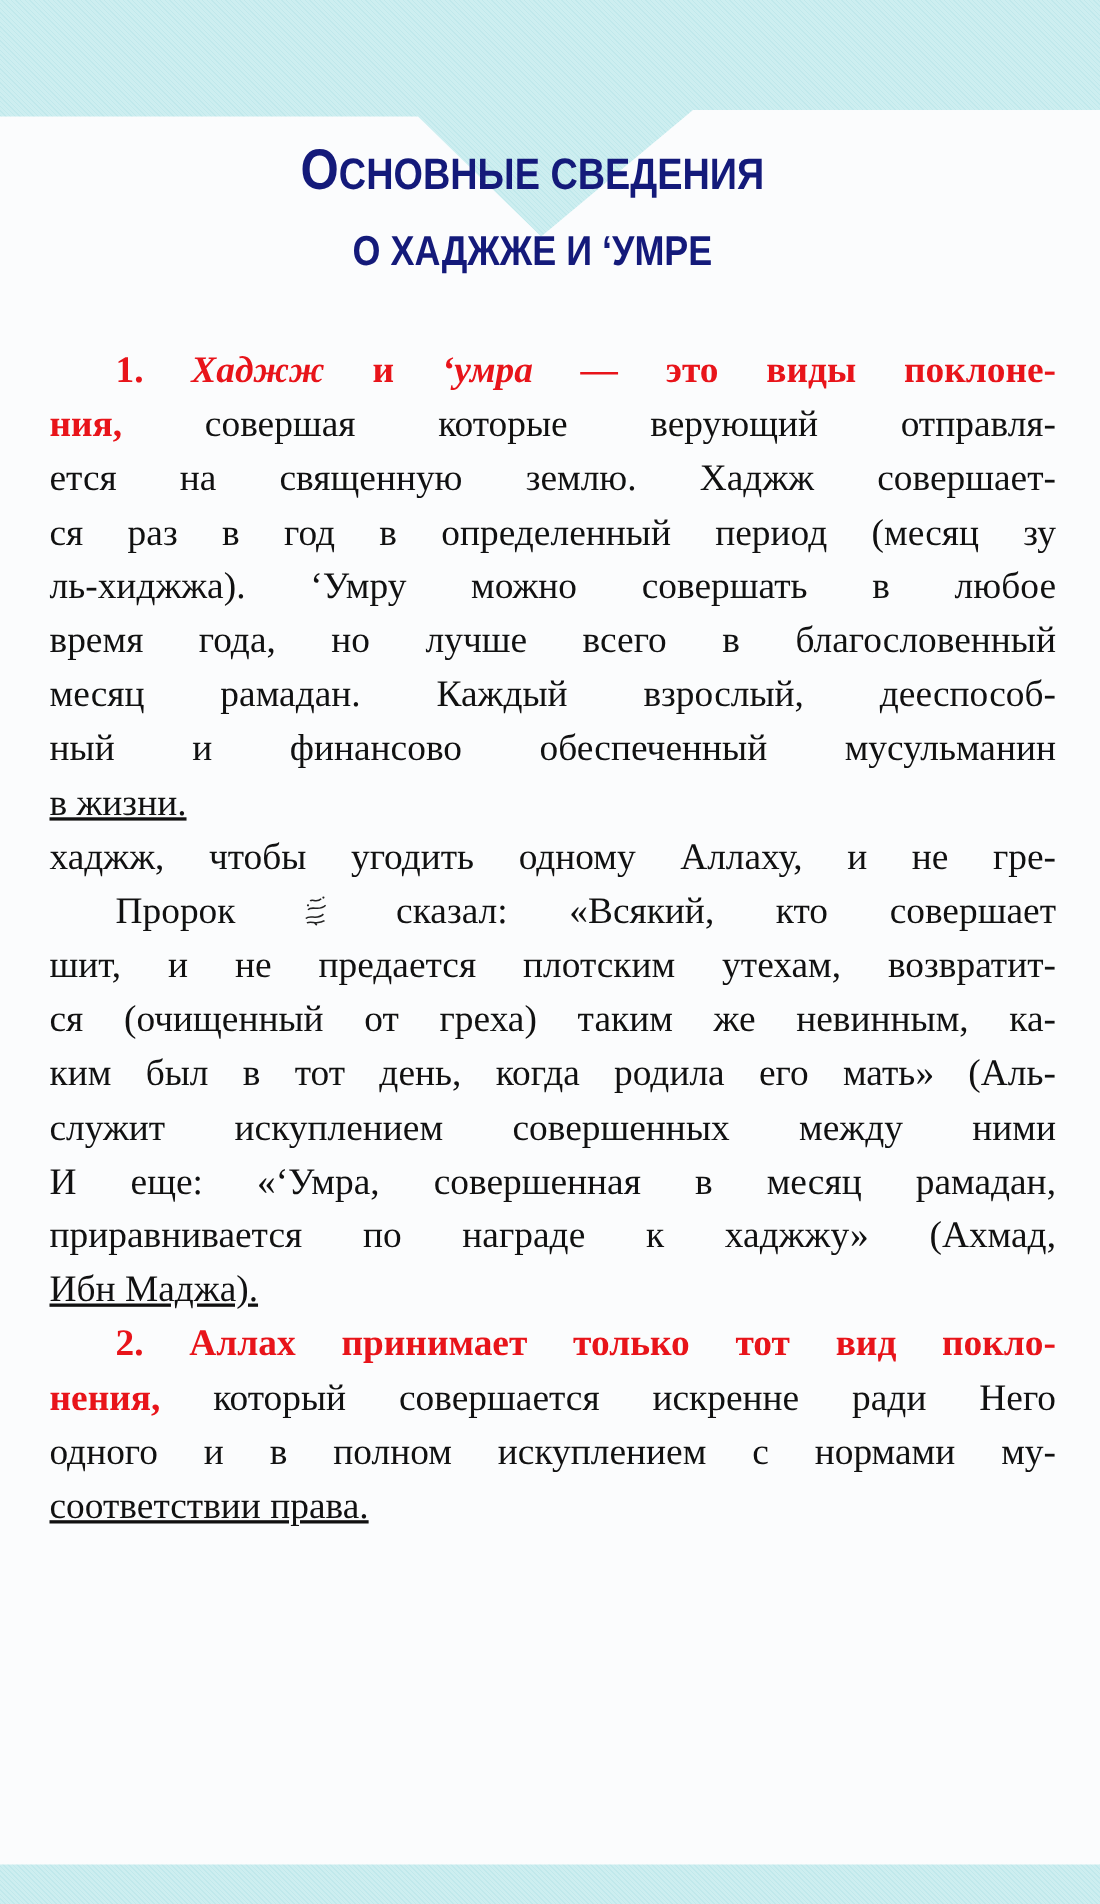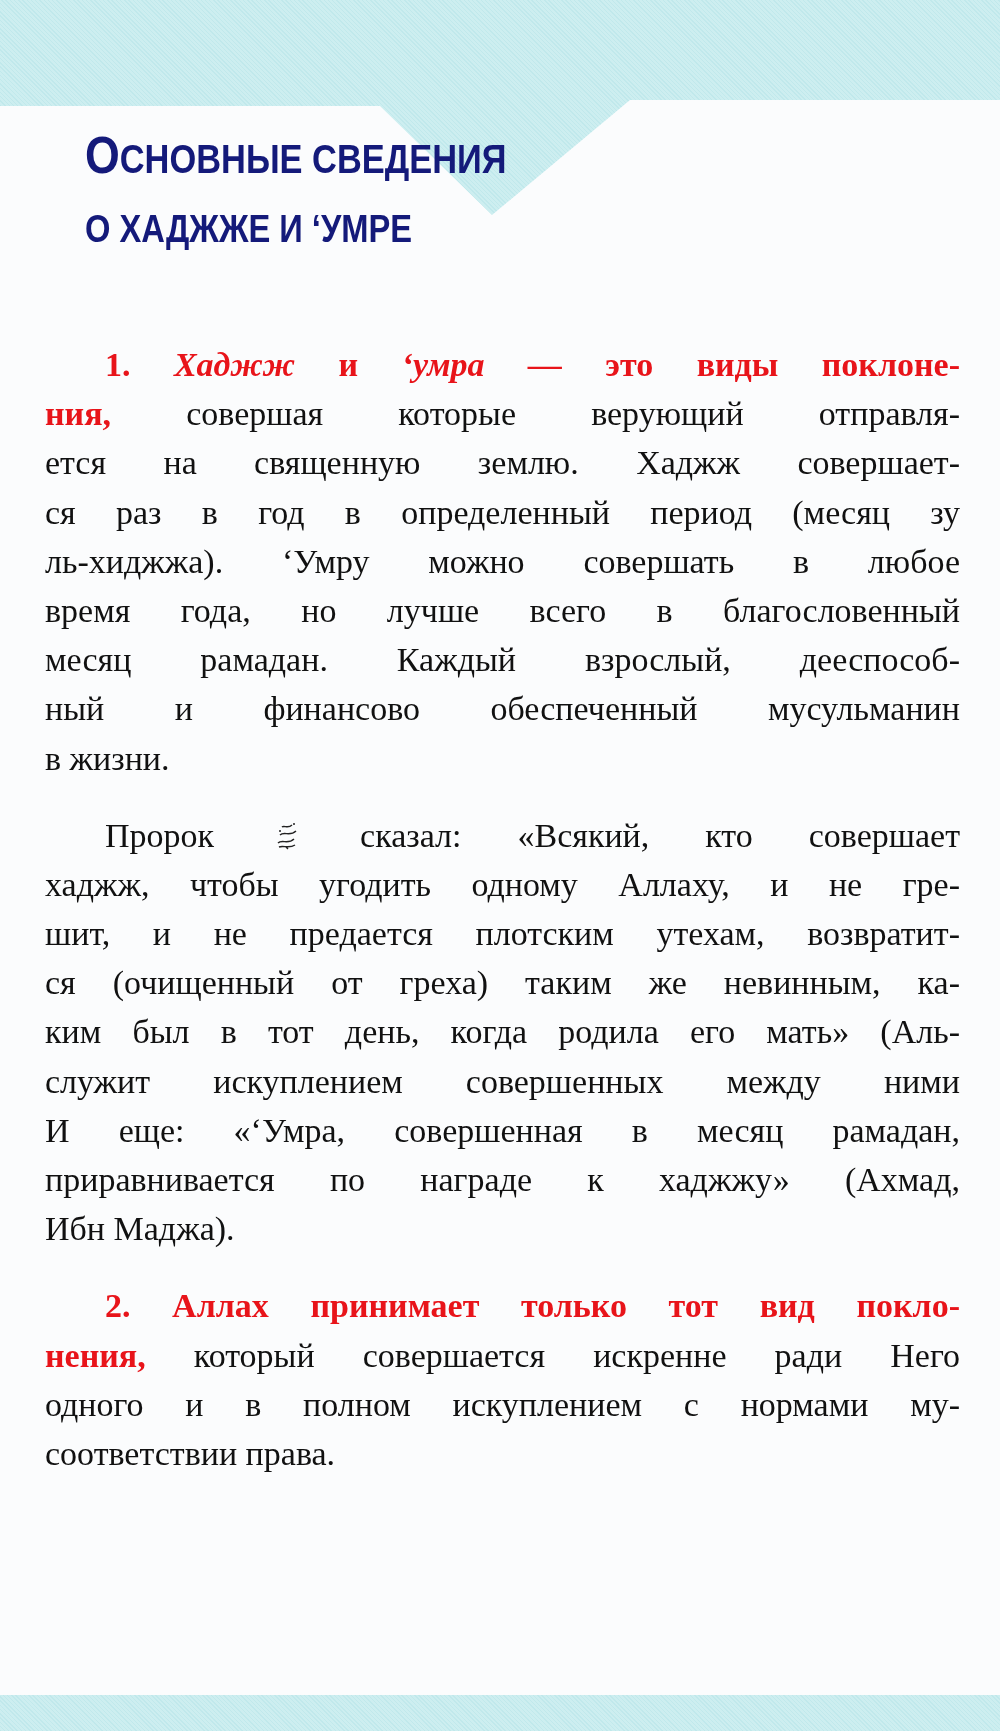--- a/index.html
+++ b/index.html
@@ -20,35 +20,35 @@
   .bottom-band {
     position: absolute; left: 0; top: 1695px; width: 1000px; height: 36px;
     background: #cdeef0;
   }
   .bottom-band::after {
     content: ""; position: absolute; inset: 0;
     background-image: repeating-linear-gradient(45deg, rgba(120,200,210,0.15) 0 1px, transparent 1px 3px);
   }
   .title {
     position: absolute; left: 0; top: 120px; width: 948px;
-    text-align: left; color: #141a7a;
+    text-align: center; color: #141a7a;
     font-family: "Liberation Sans", "DejaVu Sans", sans-serif;
     font-weight: bold; letter-spacing: 0px;
   }
   .title .line1 { font-size: 40px; line-height: 70px; transform: scaleX(0.86); display:block; margin-left: 20px; }
   .title .line1 .big { font-size: 52px; }
   .title .line2 { font-size: 38px; line-height: 70px; transform: scaleX(0.86); display:block; margin-left: 20px; }
   .content {
     position: absolute; left: 45px; top: 312px; width: 915px;
     font-size: 34px; line-height: 49.2px; color: #111;
     text-align: justify;
   }
   .line { display: block; white-space: nowrap; text-align: justify; text-align-last: justify; height: 49.2px; }
-  .line.last { text-align-last: left; }
-  .indent { padding-left: 60px; margin-top: 28px; }
+  .line.last { text-align-last: left; text-decoration: underline; }
+  .indent { padding-left: 60px; }
   .red { color: #e8141a; font-weight: bold; }
   .red-it { color: #e8141a; font-weight: bold; font-style: italic; }
   .salawat {
     display: inline-block; width: 26px; height: 30px; vertical-align: -4px;
     margin: 0 4px;
   }
 </style>
 </head>
 <body>
 
@@ -72,32 +72,32 @@
   </span>
   <span class="line"><span class="red">ния,</span> <span>совершая которые верующий отправля-</span></span>
   <span class="line">ется на священную землю. Хаджж совершает-</span>
   <span class="line">ся раз в год в определенный период (месяц зу</span>
   <span class="line">ль-хиджжа). ‘Умру можно совершать в любое</span>
   <span class="line">время года, но лучше всего в благословенный</span>
   <span class="line">месяц рамадан. Каждый взрослый, дееспособ-</span>
   <span class="line">ный и финансово обеспеченный мусульманин</span>
   <span class="line last">в жизни.</span>
 
+  <span class="line">хаджж, чтобы угодить одному Аллаху, и не гре-</span>
   <span class="line indent">
     <span>Пророк</span>
     <span class="salawat">
       <svg width="26" height="30" viewBox="0 0 26 30">
         <path d="M4 22 C8 18, 14 24, 20 18 M6 14 C10 10,16 16,22 10 M8 6 C10 4,14 8,18 4 M12 26 L14 28 M5 26 C9 24,15 28,21 24" stroke="#222" stroke-width="1.4" fill="none"></path>
         <circle cx="20" cy="3" r="1" fill="#222"></circle>
           <circle cx="6" cy="10" r="1" fill="#222"></circle>
       </svg>
     </span>
     <span>сказал: «Всякий, кто совершает</span>
   </span>
-  <span class="line">хаджж, чтобы угодить одному Аллаху, и не гре-</span>
   <span class="line">шит, и не предается плотским утехам, возвратит-</span>
   <span class="line">ся (очищенный от греха) таким же невинным, ка-</span>
   <span class="line">ким был в тот день, когда родила его мать» (Аль-</span>
   <span class="line">служит искуплением совершенных между ними</span>
   <span class="line">И еще: «‘Умра, совершенная в месяц рамадан,</span>
   <span class="line">приравнивается по награде к хаджжу» (Ахмад,</span>
   <span class="line last">Ибн Маджа).</span>
 
   <span class="line indent red">2. Аллах принимает только тот вид покло-</span>
   <span class="line"><span class="red">нения,</span> <span>который совершается искренне ради Него</span></span>

